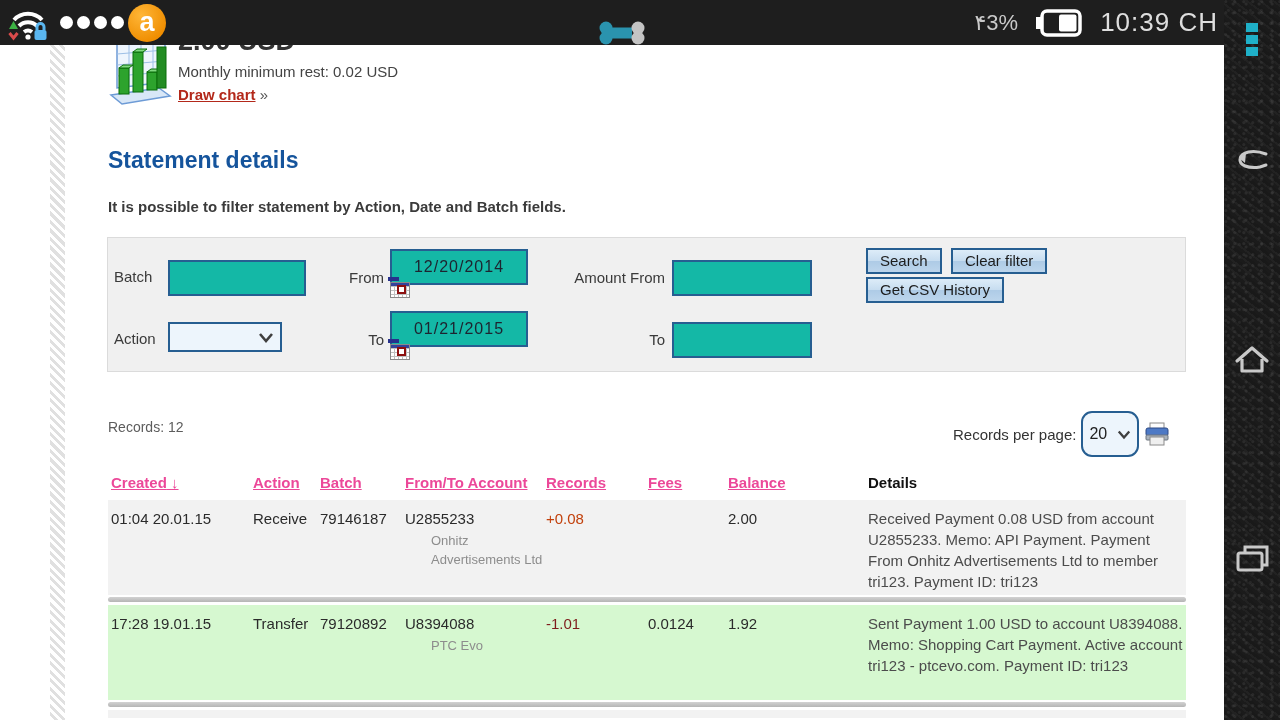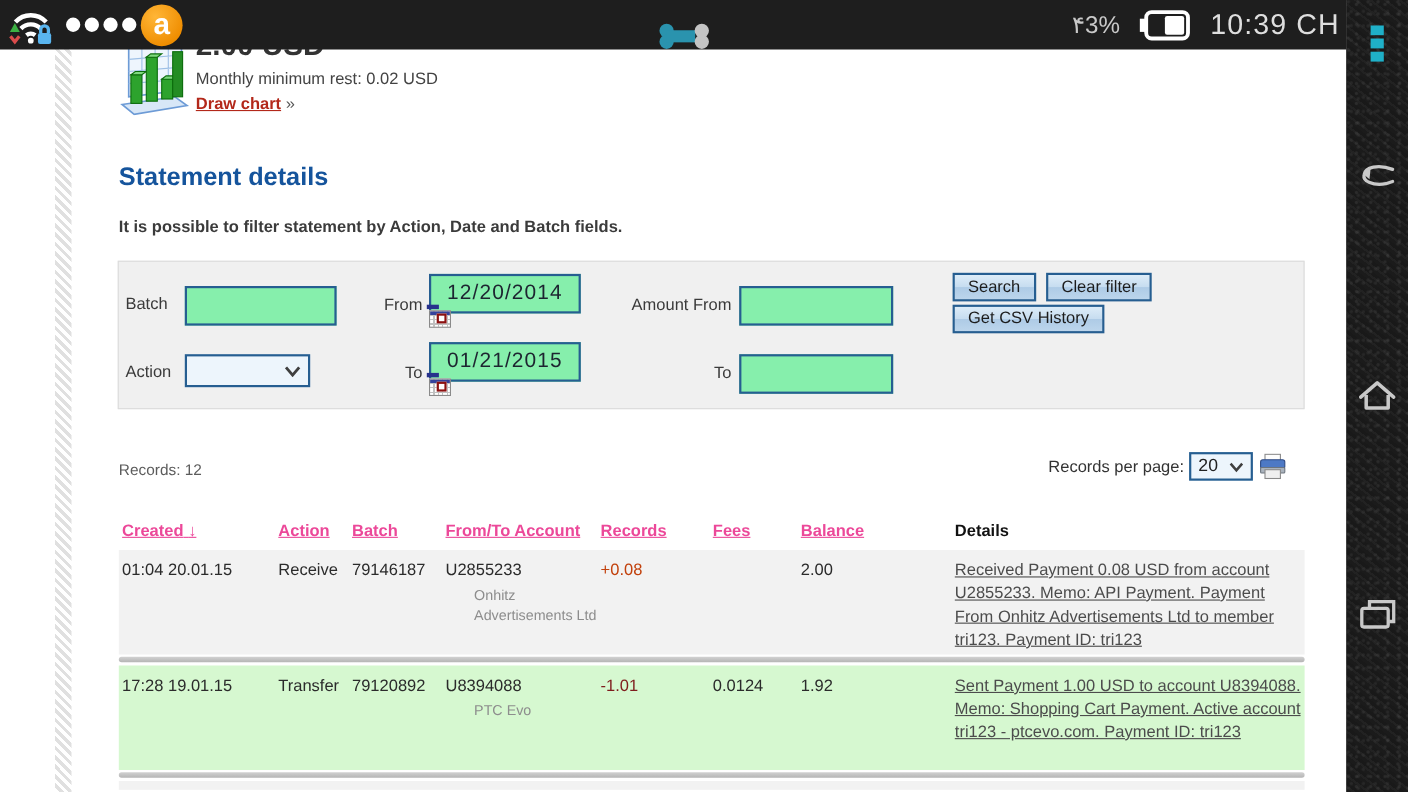--- a/index.html
+++ b/index.html
@@ -47,58 +47,58 @@
   .drawchart-line a { color:#b3281a; font-weight:bold; text-decoration:underline; }
 
   .heading { position:absolute; left:108px; top:147px; font-size:23px; font-weight:bold; color:#15549c; }
   .filter-note { position:absolute; left:108px; top:198px; font-size:15px; font-weight:bold; color:#3b3b3b; }
 
   
   .filter-panel { position:absolute; left:107px; top:237px; width:1079px; height:135px;
     background:#f0f0f0; border:1px solid #dbdbdb; }
   .fp-label { position:absolute; font-size:15px; color:#3a3a3a; }
   .ra { text-align:right; }
-  .inp { position:absolute; background:#86efac; border:2px solid #265e91; font-size:19px;
+  .inp { position:absolute; background:#14b8a6; border:2px solid #265e91; font-size:16px;
     color:#1d2430; padding:16px 6px; font-family:inherit; }
   .inp.date { text-align:center; letter-spacing:1px; }
   .sel { position:absolute; background:#edf5fc; border:2px solid #265e91; display:flex;
     align-items:center; justify-content:space-between; padding:0 6px; font-size:16px; color:#222; }
   .btn { position:absolute; border:2px solid #265e91; padding:2px 12px 3px; font-size:15px; color:#1c1c1c;
     background:linear-gradient(#ddecf8, #c7ddf0 48%, #aecbe6 52%, #bcd5ec); cursor:pointer;
     font-family:inherit; }
   .cal { position:absolute; width:20px; height:16px; background:#fff; border:1px solid #8a8a8a;
     background-image:
       linear-gradient(#34429b 0 3px, transparent 3px),
       repeating-linear-gradient(to right, transparent 0 3px, #c0c0c0 3px 4px),
       repeating-linear-gradient(to bottom, transparent 0 3px, #c0c0c0 3px 4px); }
   .cal::before { content:""; position:absolute; top:-6px; left:-3px; width:11px; height:4px; background:#27318c; }
   .cal::after { content:""; position:absolute; right:3px; bottom:3px; width:5px; height:5px;
     background:#fdfdfd; border:2px solid #8c1010; }
 
   
   .records { position:absolute; left:108px; top:419px; font-size:14px; color:#5c5c5c; }
   .rpp { position:absolute; left:953px; top:411px; display:flex; align-items:center; gap:5px; }
   .rpp-label { font-size:15px; color:#333; }
-  .rpp-sel { position:static; width:58px; height:26px; }
+  .rpp-sel { position:static; width:58px; height:46px;border-radius:11px; }
 
   
   .table { position:absolute; left:108px; top:474px; width:1078px; }
   .t-head, .t-row { display:grid; grid-template-columns:142px 67px 85px 141px 102px 80px 140px 321px; }
   .t-head { padding-bottom:8px; }
   .t-head a { color:#ec4899; font-weight:bold; font-size:15px; text-decoration:underline; }
   .t-head .details-h { color:#111; font-weight:bold; font-size:15px; }
   .t-head > div { padding-left:3px; }
   .t-row { min-height:95px; padding-top:8px; font-size:15px; color:#2b2b2b; }
   .t-row > div { padding-left:3px; line-height:21px; }
   .row-gray { background:#f2f2f2; }
   .row-green { background:#d6f8d0; }
   .acct-sub { color:#8d8d8d; font-size:13px; padding-left:26px; line-height:19px; margin-top:2px; }
   .amt-pos { color:#c2410c; }
   .amt-neg { color:#7f1d1d; }
-  .details-cell { color:#4c4c4c; line-height:21.5px;text-decoration:underline; }
+  .details-cell { color:#4c4c4c; line-height:21.5px; }
   .row-sep { height:5px; background:linear-gradient(#d2d2d2,#b5b5b5); border-radius:3px; margin:2px 0 3px; }
   .row-sliver { height:8px; background:#f2f2f2; }
 </style>
 </head>
 <body>
 
 <div class="screen">
 
   <div class="hatch-strip"></div>
 

